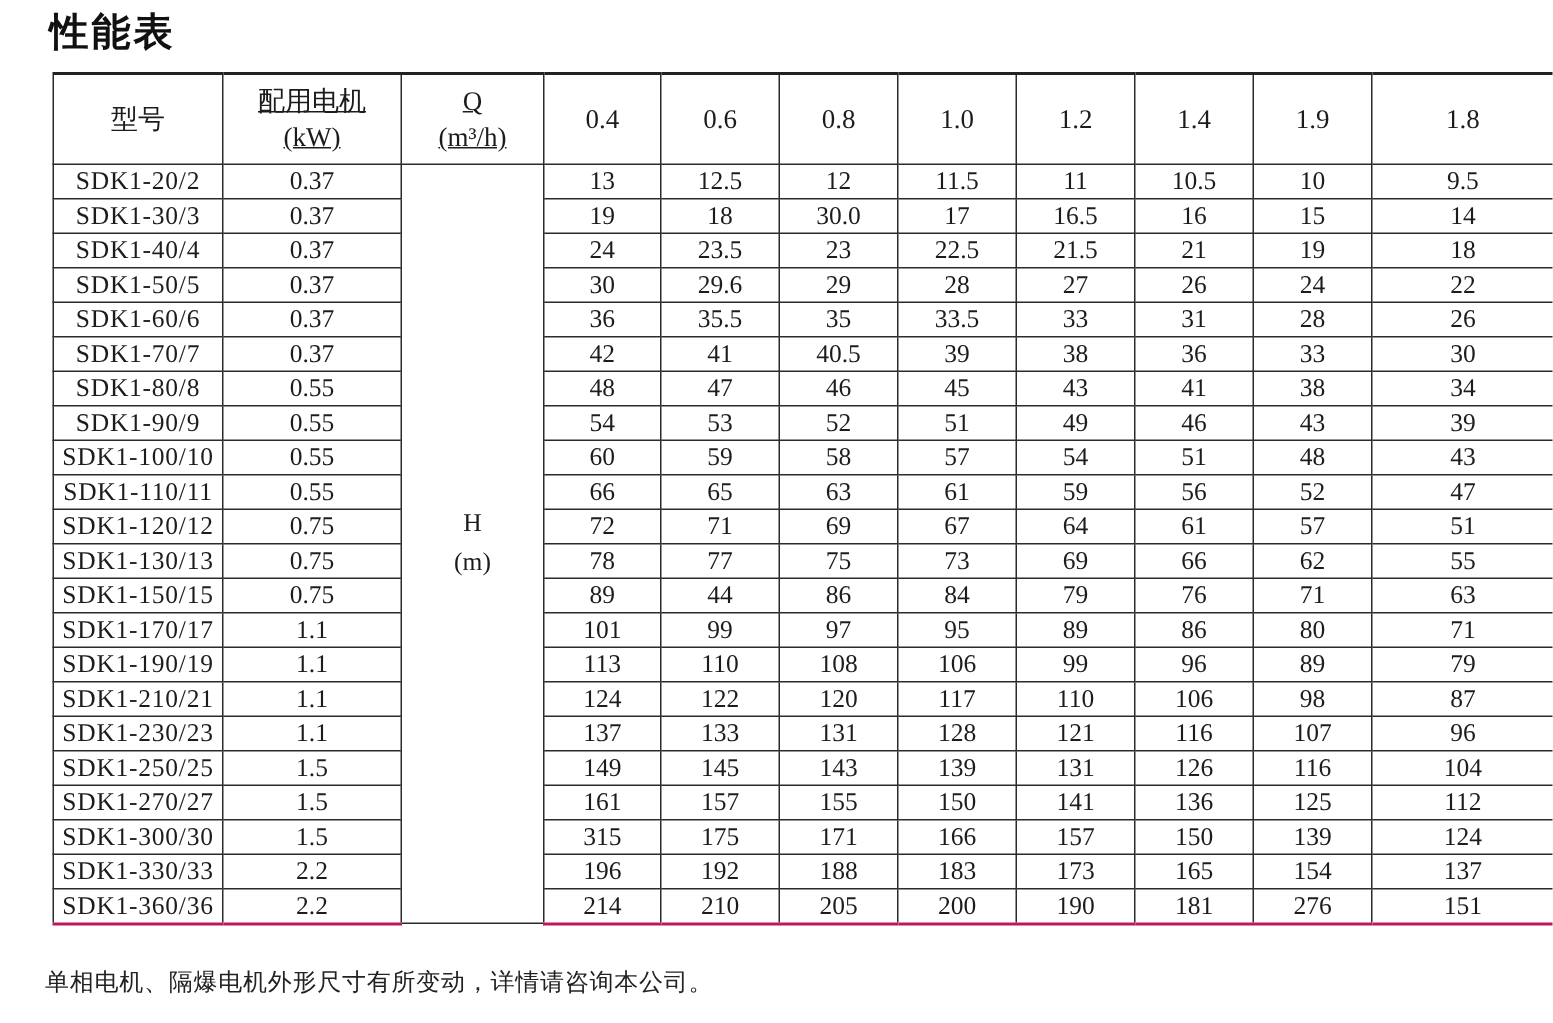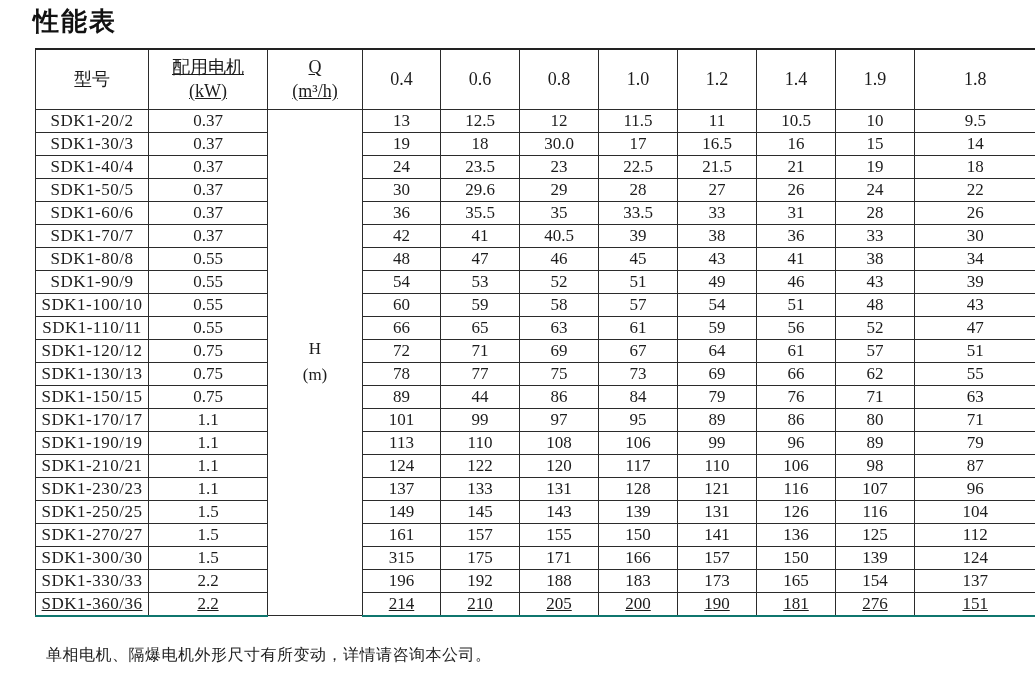--- a/index.html
+++ b/index.html
@@ -36,38 +36,37 @@
     text-align: center;
     vertical-align: middle;
     font-size: 17px;
     padding: 0;
     line-height: 22px;
     white-space: nowrap;
     overflow: hidden;
   }
   
   table.perf-table thead th { border-top: 2px solid #222; height: 60px; font-weight: normal; font-size: 18px; }
-  table.perf-table tbody tr:last-child td { border-bottom: 2px solid #0f766e; text-decoration: underline; }
+  table.perf-table tbody tr:last-child td { border-bottom: 2px solid #be185d; }
   
   table.perf-table th:last-child,
   table.perf-table td:last-child { border-right: none; }
   table.perf-table tbody td { height: 23px; }
   .hdr-twoline div { line-height: 24px; text-decoration: underline; }
   .head-unit-cell { font-size: 19px; }
   .head-unit-cell div { line-height: 26px; }
   .model-cell { letter-spacing: 0.5px; margin-top: 44px; }
   .footnote {
     position: absolute;
     left: 30px;
     top: 645px;
     font-family: Liberation Serif, serif;
     font-size: 16px;
     color: #222222;
     letter-spacing: 0.5px;
-    margin-left: 16px;
   }
 </style>
 </head>
 <body>
 
 <div class="page-title">性能表</div>
 
 <table class="perf-table">
   <colgroup>
     <col style="width:113px">

